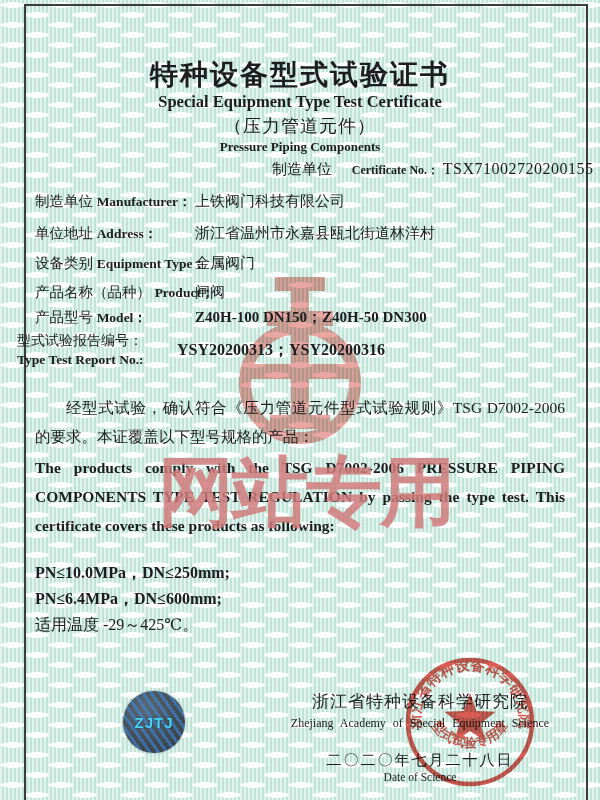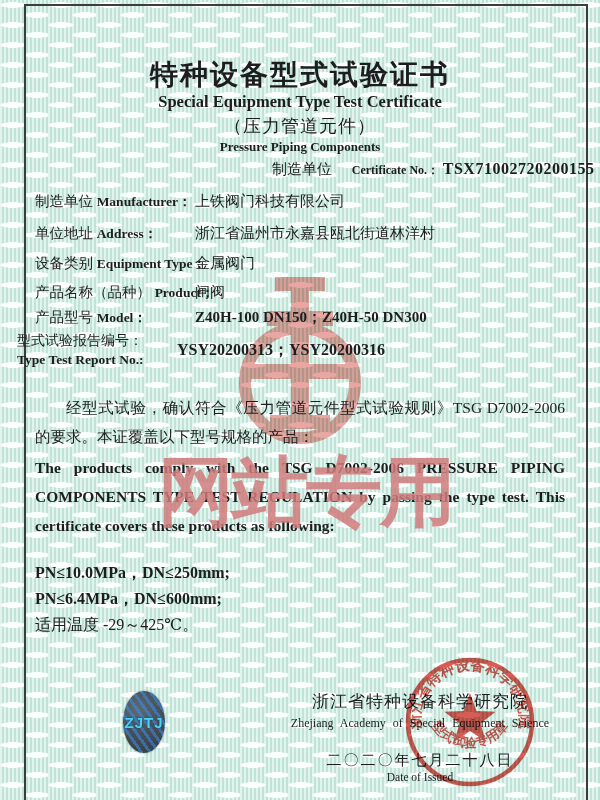--- a/index.html
+++ b/index.html
@@ -19,21 +19,21 @@
     border:2px solid #3c3c3c;box-sizing:border-box;
   }
   .abs{position:absolute;white-space:nowrap;}
   
   .title-zh{left:0;right:0;top:56px;text-align:center;font-size:28px;font-weight:bold;letter-spacing:2px;}
   .title-en{left:0;right:0;top:92px;text-align:center;font-size:16.5px;font-weight:bold;}
   .sub-zh  {left:0;right:0;top:114px;text-align:center;font-size:18px;letter-spacing:1px;}
   .sub-en  {left:0;right:0;top:139px;text-align:center;font-size:13px;font-weight:bold;}
   .certno  {left:272px;top:160px;font-size:15px;}
   .certno .en{font-size:12px;font-weight:bold;padding-left:16px;}
-  .certno .num{font-size:16px;font-weight:bold;letter-spacing:.5px;}
+  .certno .num{font-size:16px;font-weight:normal;letter-spacing:.5px;}
   
   .row{position:absolute;left:35px;height:20px;font-size:14.5px;}
   .row .en{font-weight:bold;font-size:13.5px;}
   .row .val{position:absolute;left:160px;top:0;font-size:15px;white-space:nowrap;}
   .row .val.b{font-weight:bold;}
   .row2l{position:absolute;left:17px;font-size:14px;line-height:19px;}
   .row2l .en{font-weight:bold;font-size:13.5px;}
   .row2l .val{position:absolute;left:160px;top:9px;font-size:16px;font-weight:bold;white-space:nowrap;}
   
   .para{position:absolute;left:35px;top:393px;width:530px;font-size:15.5px;line-height:29px;text-align:justify;}
@@ -49,21 +49,21 @@
   .footer .f-den{font-size:11.5px;margin-top:1px;}
   
   .ts-logo{position:absolute;left:230px;top:270px;width:140px;height:180px;mix-blend-mode:multiply;opacity:.5;}
   .watermark{
     position:absolute;left:158px;top:442px;font-size:76px;font-weight:bold;
     font-family:"Liberation Sans","DejaVu Sans",sans-serif;
     color:rgba(207,122,122,.85);letter-spacing:-2px;z-index:6;
   }
   .stamp{position:absolute;left:400px;top:652px;width:140px;height:140px;mix-blend-mode:multiply;opacity:.88;z-index:7;}
   .holo{
-    position:absolute;left:123px;top:691px;width:42px;height:62px;border-radius:50%;z-index:7;
+    position:absolute;left:123px;top:691px;width:62px;height:62px;border-radius:50%;z-index:7;
     background:
       repeating-linear-gradient(55deg, rgba(60,140,230,.55) 0 3px, rgba(40,60,75,0) 3px 7px),
       radial-gradient(circle at 35% 30%, #5a6a74 0%, #414c55 55%, #333b42 100%);
     box-shadow:0 0 2px rgba(0,0,0,.4);
     display:flex;align-items:center;justify-content:center;
   }
   .holo .zjtj{
     font-family:"Liberation Sans","DejaVu Sans",sans-serif;
     font-weight:bold;font-size:15px;color:#49d3f2;letter-spacing:1px;
     text-shadow:0 0 2px rgba(20,40,60,.8);
@@ -127,21 +127,21 @@
   <div class="specs">
     <div class="b">PN≤10.0MPa，DN≤250mm;</div>
     <div class="b">PN≤6.4MPa，DN≤600mm;</div>
     <div>适用温度 -29～425℃。</div>
   </div>
 
   <div class="footer">
     <div class="f-zh">浙江省特种设备科学研究院</div>
     <div class="f-en">Zhejiang Academy of Special Equipment Science</div>
     <div class="f-date">二〇二〇年七月二十八日</div>
-    <div class="f-den">Date of Issued</div>
+    <div class="f-den">Date of Science</div>
   </div>
 </div>
 
 <svg class="ts-logo" viewBox="0 0 140 180">
   <g fill="#dd4f48">
     <rect x="45" y="7" width="50" height="14"></rect>
     <rect x="61" y="21" width="18" height="22"></rect>
     <rect x="37" y="41" width="66" height="15"></rect>
     <rect x="61" y="56" width="18" height="100"></rect>
     <rect x="20" y="94" width="100" height="15"></rect>

